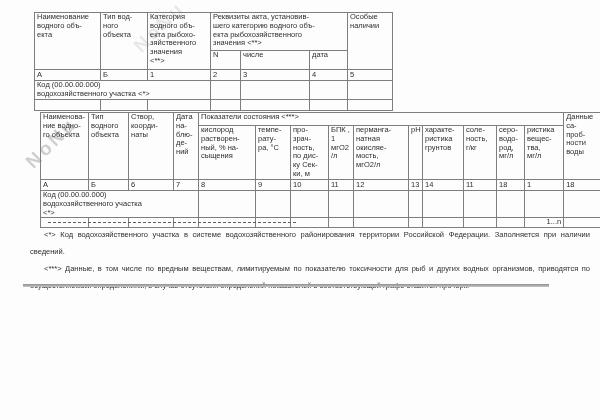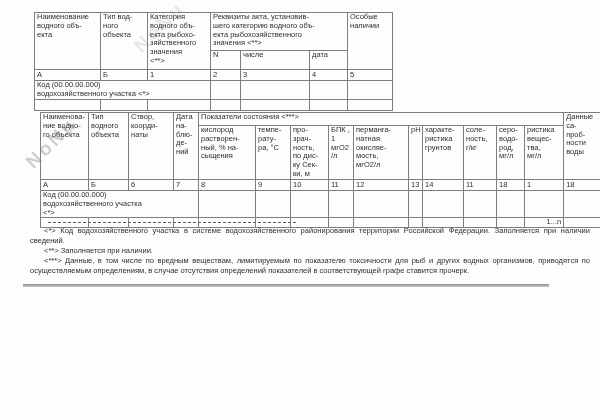--- a/index.html
+++ b/index.html
@@ -38,21 +38,21 @@
     letter-spacing:3px;
     color:#b0b0b0;
     transform:rotate(-45deg);
     pointer-events:none;
   }
   .wm1 { left:20px; top:132px; opacity:.6; }
   .wm2 { left:128px; top:16px; opacity:.28; }
   .footnotes { position:absolute; left:30px; top:222px; width:560px; }
   .dashline { width:248px; margin-left:18px; margin-bottom:3px; border-top:1px dashed #5f5f5f; height:0; }
   .footnotes p {
-    margin:0; font-size:7.5px; line-height:10px;
+    margin:0; font-size:7.5px; line-height:17px;
     text-align:justify; text-indent:14px;
   }
   .hrule {
     position:absolute; left:23px; top:284px; width:526px; height:3px;
     background:linear-gradient(#8f8f8f,#c6c6c6);
   }
 </style>
 </head>
 <body>
 
@@ -255,19 +255,18 @@
         <td></td>
         <td class="center">1...n</td>
         <td></td>
       </tr>
     </tbody>
   </table>
 
   <div class="footnotes">
     <div class="dashline"></div>
     <p>&lt;*&gt; Код водохозяйственного участка в системе водохозяйственного районирования территории Российской Федерации. Заполняется при наличии сведений.</p>
-    <p>&lt;**&gt; Заполняется при наличии.</p>
     <p>&lt;***&gt; Данные, в том числе по вредным веществам, лимитируемым по показателю токсичности для рыб и других водных организмов, приводятся по осуществляемым определениям, в случае отсутствия определений показателей в соответствующей графе ставится прочерк.</p>
   </div>
 
   <div class="hrule"></div>
 
 </div>
 
 </body></html>

